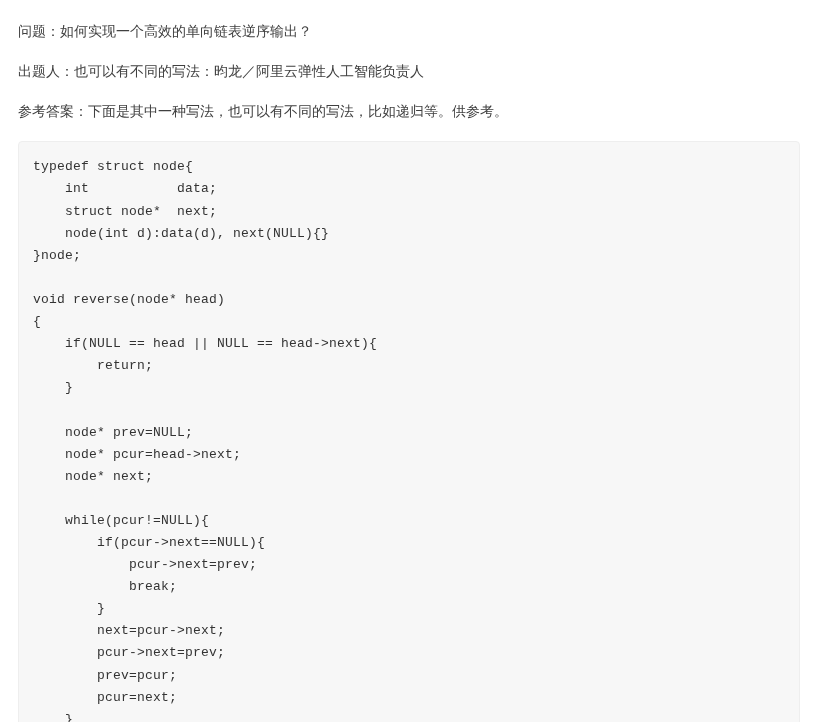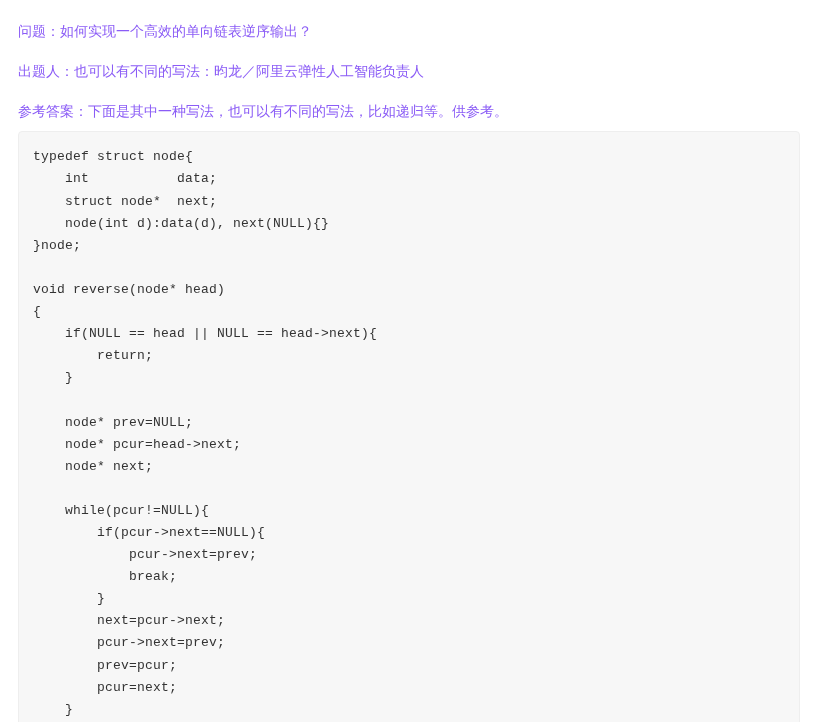--- a/index.html
+++ b/index.html
@@ -7,24 +7,24 @@
       width: 818px;
       font-family: -apple-system, BlinkMacSystemFont, "Segoe UI", "PingFang SC", "Hiragino Sans GB", "Microsoft YaHei", sans-serif;
       background: #ffffff;
       padding: 20px 18px;
       color: #333;
       font-size: 14px;
       line-height: 1.7;
     }
     .meta-line {
       margin-bottom: 16px;
-      color: #8b5cf6;
+      color: #404040;
     }
     .meta-line:last-of-type {
-      margin-bottom: 8px;
+      margin-bottom: 18px;
     }
     .label-strong {
       font-weight: 400;
     }
     pre.code-block {
       background: #f7f7f7;
       border: 1px solid #eee;
       border-radius: 4px;
       padding: 14px 14px;
       font-family: "SFMono-Regular", Consolas, "Liberation Mono", Menlo, Courier, monospace;

